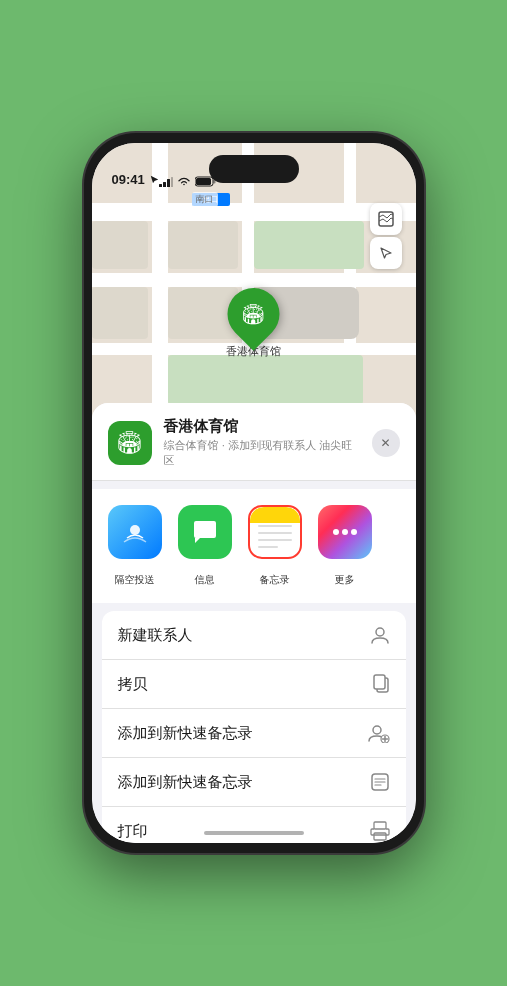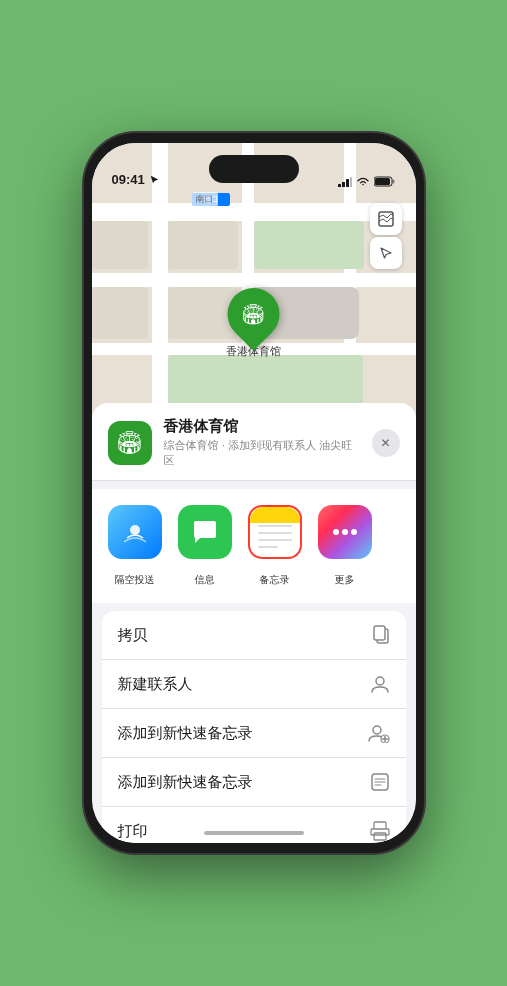--- a/index.html
+++ b/index.html
@@ -43,21 +43,20 @@
     }
     .status-bar {
       position: absolute;
       top: 0;
       left: 0;
       right: 0;
       height: 50px;
       z-index: 50;
       display: flex;
       align-items: flex-end;
-      justify-content: space-between;
       padding: 0 20px 6px;
     }
     .status-time {
       font-size: 13px;
       font-weight: 600;
       color: #1a1a1a;
     }
     .status-icons {
       display: flex;
       align-items: center;
@@ -489,32 +488,32 @@
             </svg>
           </div>
           <span class="share-label">更多</span>
         </div>
 
       </div>
 
       <div class="actions-list" style="margin: 8px 10px 0;">
 
         <div class="action-item">
+          <span class="action-label">新建联系人</span>
+          <svg width="20" height="20" viewBox="0 0 20 20" fill="none">
+            <circle cx="10" cy="7" r="4" stroke="#888" stroke-width="1.5" fill="none"></circle>
+            <path d="M2 18 Q2 13 10 13 Q18 13 18 18" stroke="#888" stroke-width="1.5" fill="none" stroke-linecap="round"></path>
+          </svg>
+        </div>
+
+        <div class="action-item">
           <span class="action-label">拷贝</span>
           <svg width="18" height="20" viewBox="0 0 18 20" fill="none">
             <rect x="5" y="4" width="11" height="14" rx="2" stroke="#888" stroke-width="1.5" fill="none"></rect>
             <rect x="2" y="1" width="11" height="14" rx="2" stroke="#888" stroke-width="1.5" fill="white"></rect>
-          </svg>
-        </div>
-
-        <div class="action-item">
-          <span class="action-label">新建联系人</span>
-          <svg width="20" height="20" viewBox="0 0 20 20" fill="none">
-            <circle cx="10" cy="7" r="4" stroke="#888" stroke-width="1.5" fill="none"></circle>
-            <path d="M2 18 Q2 13 10 13 Q18 13 18 18" stroke="#888" stroke-width="1.5" fill="none" stroke-linecap="round"></path>
           </svg>
         </div>
 
         <div class="action-item">
           <span class="action-label">添加到新快速备忘录</span>
           <svg width="22" height="20" viewBox="0 0 22 20" fill="none">
             <circle cx="9" cy="7" r="4" stroke="#888" stroke-width="1.5" fill="none"></circle>
             <path d="M1 18 Q1 13 9 13 Q12 13 14 14" stroke="#888" stroke-width="1.5" fill="none" stroke-linecap="round"></path>
             <circle cx="17" cy="16" r="4" fill="white" stroke="#888" stroke-width="1.2"></circle>
             <line x1="17" y1="13.5" x2="17" y2="18.5" stroke="#888" stroke-width="1.5" stroke-linecap="round"></line>

